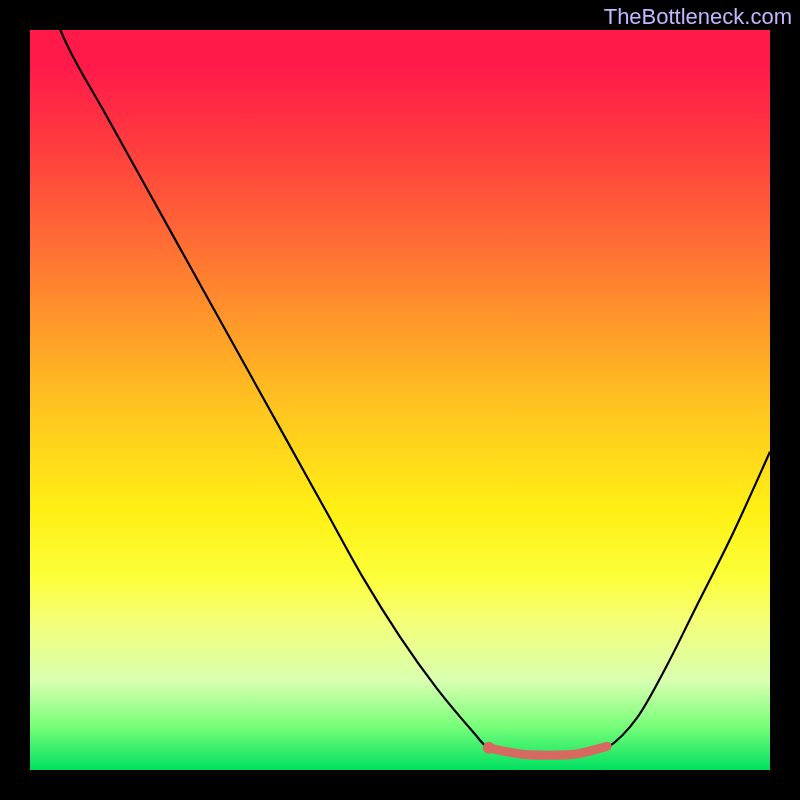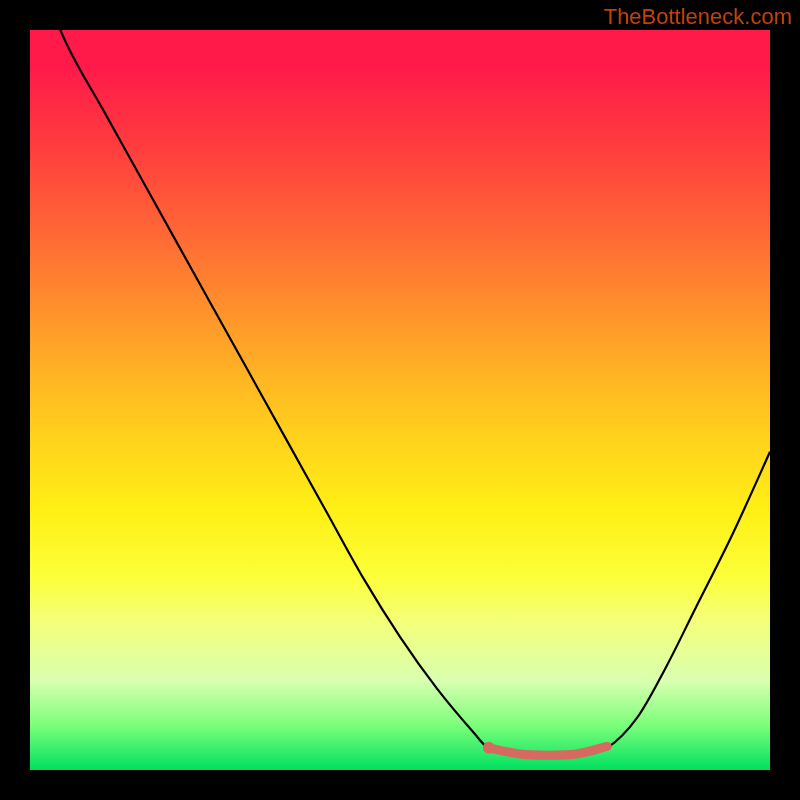--- a/index.html
+++ b/index.html
@@ -8,21 +8,21 @@
     height: 800px;
     background: #000;
     position: relative;
     font-family: Arial, sans-serif;
     overflow: hidden;
   }
   .watermark {
     position: absolute;
     top: 4px;
     right: 8px;
-    color: #c2410c;
+    color: #c4b5fd;
     font-size: 22px;
     font-weight: 500;
     z-index: 10;
   }
   .plot-area {
     position: absolute;
     left: 30px;
     top: 30px;
     width: 740px;
     height: 740px;

